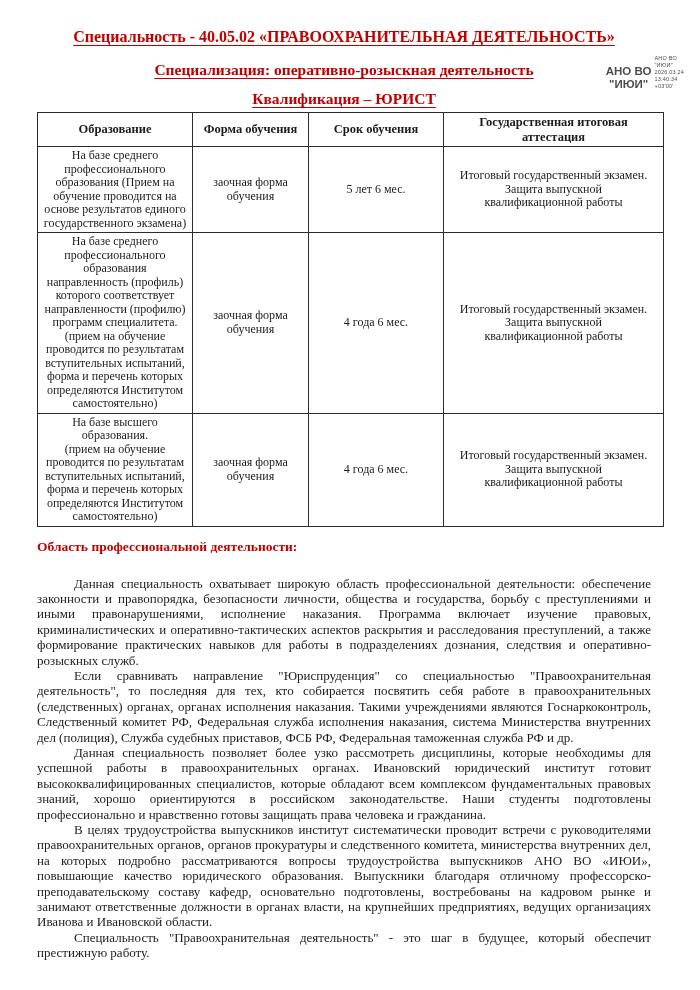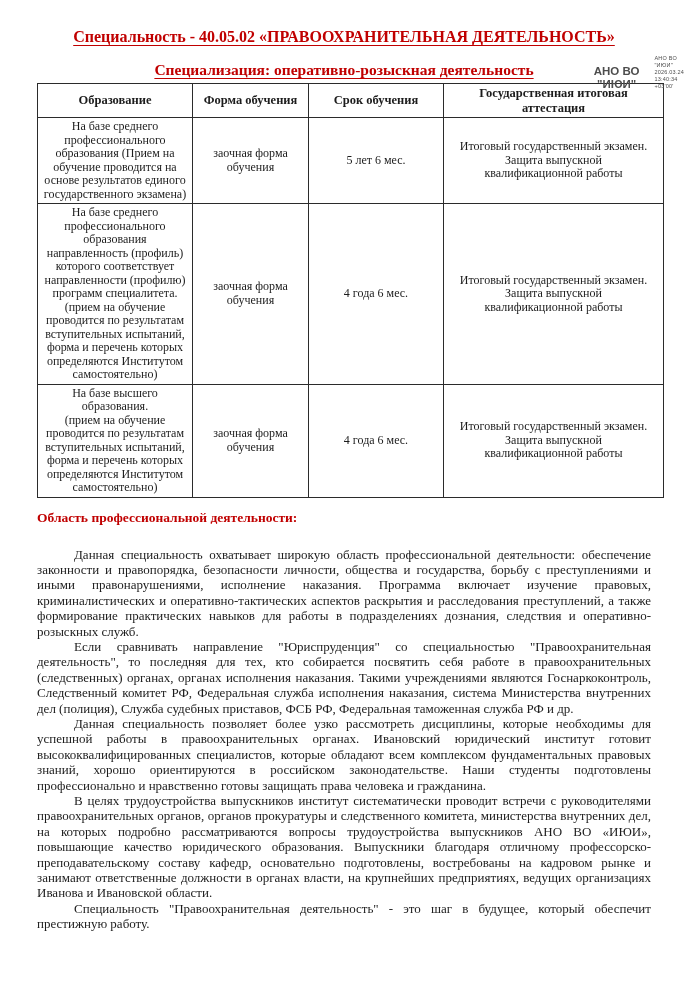--- a/index.html
+++ b/index.html
@@ -27,21 +27,21 @@
   .title-1 { font-size: 16px; margin-top: 8px; }
   .title-2 { font-size: 15.5px; margin-top: 15px; }
   .title-3 { font-size: 15.5px; margin-top: 11px; }
   
   .stamp {
     position: absolute;
     top: 55px;
     right: 4px;
     display: flex;
     align-items: flex-start;
-    gap: 15px;
+    gap: 3px;
     color: #4d4d4d;
     font-family: "Liberation Sans", sans-serif;
   }
   .stamp-org {
     font-size: 11.5px;
     font-weight: 600;
     line-height: 13px;
     text-align: center;
     margin-top: 10px;
     white-space: pre-line;
@@ -99,20 +99,21 @@
     text-indent: 37px;
   }
 </style>
 </head>
 <body>
 
 <div class="page">
 
   <div class="title title-1">Специальность - 40.05.02  «ПРАВООХРАНИТЕЛЬНАЯ ДЕЯТЕЛЬНОСТЬ»</div>
   <div class="title title-2">Специализация: оперативно-розыскная деятельность</div>
+  <div class="title title-3">Квалификация – ЮРИСТ</div>
 
   <div class="stamp">
     <div class="stamp-org">АНО ВО
 "ИЮИ"</div>
     <div class="stamp-details">АНО ВО
 "ИЮИ"
 2026.03.24
 13:40:34
 +03'00'</div>
   </div>

